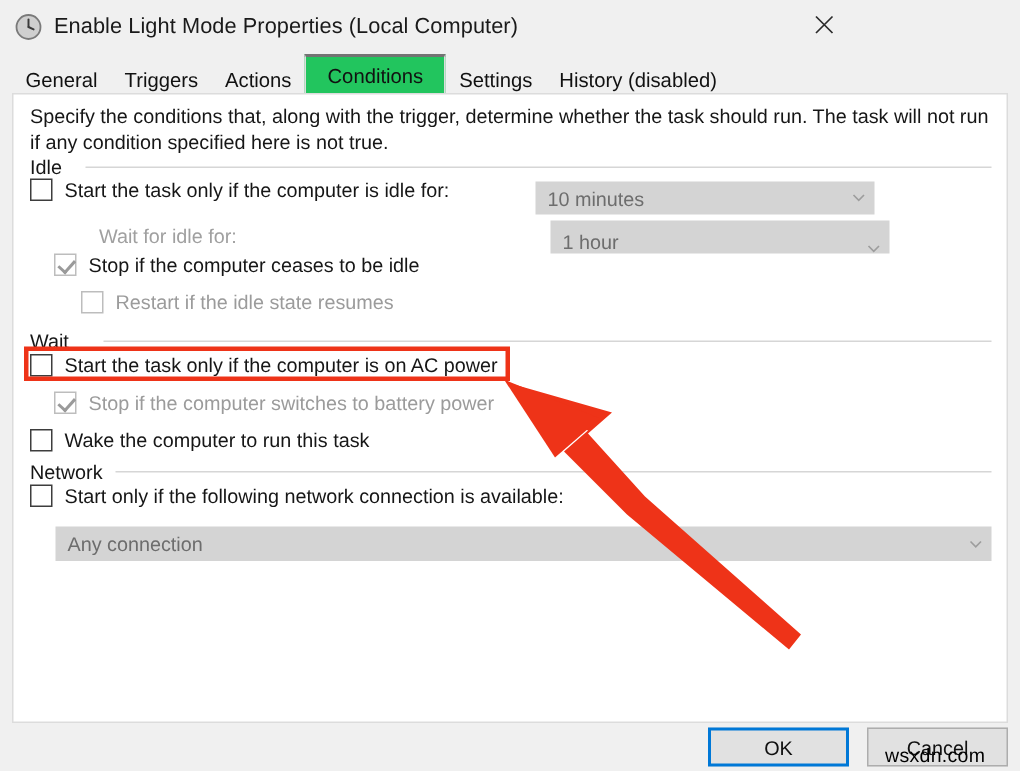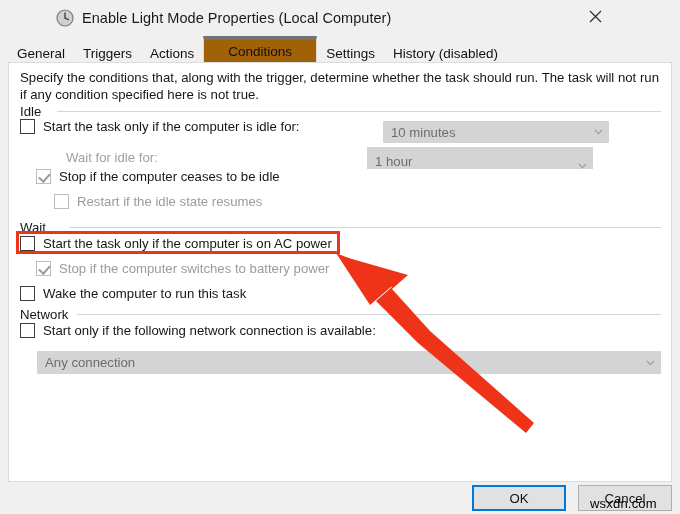--- a/index.html
+++ b/index.html
@@ -14,21 +14,21 @@
     position: relative;
     width: 680px; height: 514px;
     background: #f0f0f0;
   }
 
   
   .titlebar {
     position: absolute; left: 0; top: 0;
     width: 572px; height: 36px;
     background: #f0f0f0;
-    display: flex; align-items: center; margin-left: 46px;
+    display: flex; align-items: center;
   }
   .title-icon {
     width: 20px; height: 20px;
     margin-left: 9px; margin-right: 7px;
     flex: 0 0 auto;
     display: block;
   }
   .title-text {
     font-size: 14.5px;
     color: #1a1a1a;
@@ -54,28 +54,28 @@
     padding: 0 9px;
     font-size: 13.5px;
     color: #111;
     background: #f0f0f0;
     display: flex; align-items: center;
     white-space: nowrap;
     position: relative;
     top: 2px;
   }
   .tab.active {
-    background: #a16207;
+    background: #22c55e;
     height: 26px;
     top: 0;
     z-index: 3;
     border-left: 1px solid #dcdcdc;
     border-right: 1px solid #dcdcdc;
-    border-top: 4px solid #737373;
-    padding: 0 24px;
+    border-top: 2px solid #737373;
+    padding: 0 14px;
   }
 
   
   .panel {
     position: absolute; left: 8px; top: 62px;
     width: 664px; height: 420px;
     background: #ffffff;
     border: 1px solid #dcdcdc;
   }
 
@@ -228,21 +228,21 @@
 
     <div class="desc">Specify the conditions that, along with the trigger, determine whether the task should run.  The task will not run  if any condition specified here is not true.</div>
 
     <div class="group-label" style="left:11px; top:41px;">Idle</div>
     <div class="group-line" style="left:48px; top:48px; width:604px;"></div>
 
     <div class="cbrow" style="left:11px; top:56px;">
       <span class="cbox"></span>
       <span class="cblabel">Start the task only if the computer is idle for:</span>
     </div>
-    <div class="combo" style="left:374px; top:58px; width:226px; height:22px;">
+    <div class="combo" style="left:348px; top:58px; width:226px; height:22px;">
       <span class="cval">10 minutes</span>
       <span class="carrow">
         <svg width="9" height="6" viewBox="0 0 9 6">
             <path d="M1 1 L4.5 4.6 L8 1" stroke="#9d9d9d" stroke-width="1.1" fill="none"></path>
           </svg>
       </span>
     </div>
 
     <div class="plainlabel" style="left:57px; top:87px;">Wait for idle for:</div>
     <div class="combo" style="left:358px; top:84px; width:226px; height:22px;align-items:flex-end;">

